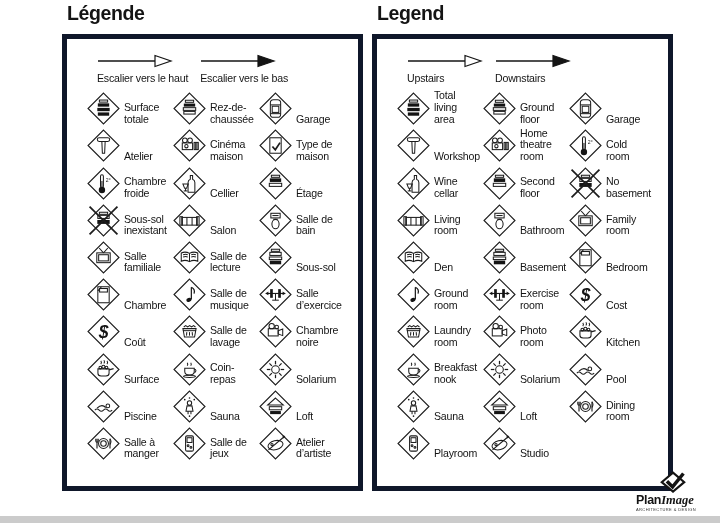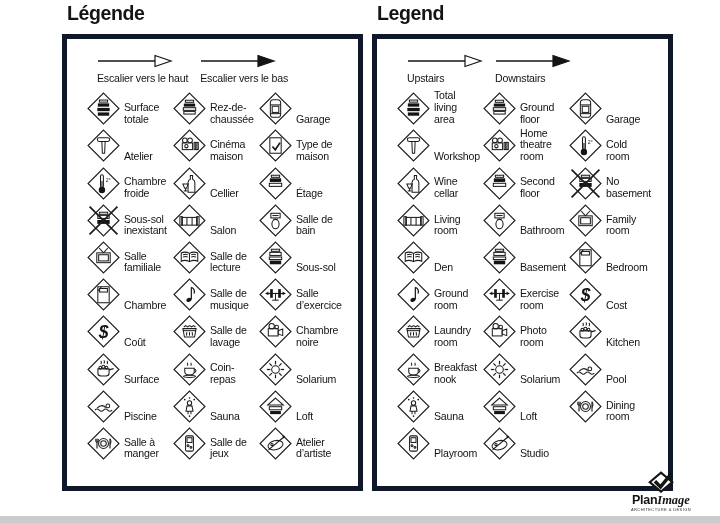--- a/index.html
+++ b/index.html
@@ -10,21 +10,21 @@
   .arrows{display:flex;gap:12px;padding:14px 0 0 30px;}
   .arrow-item{display:flex;flex-direction:column;}
   .arrow-svg{width:76px;height:16px;}
   .arrow-lbl{margin-top:3px;font-size:10.6px;letter-spacing:-0.2px;white-space:nowrap;}
   .grid{display:grid;grid-template-columns:86px 86px 86px;grid-auto-rows:37.2px;
         margin:4px 0 0 20px;}
   .cell{display:flex;align-items:flex-end;gap:4px;overflow:visible;}
   .icon{width:33px;height:33px;flex-shrink:0;}
   .lbl{font-size:10.6px;line-height:11.6px;letter-spacing:-0.2px;white-space:pre-line;flex-shrink:0;}
   .footer-strip{position:absolute;left:0;right:0;bottom:0;height:7px;background:#cbcbcb;}
-  .logo{position:absolute;right:22px;bottom:11px;width:74px;text-align:center;}
+  .logo{position:absolute;right:10px;bottom:11px;width:74px;}
   .logo-mark{width:30px;height:26px;display:block;margin:0 auto -2px auto;}
   .logo-text{font-size:12.5px;line-height:12px;white-space:nowrap;}
   .logo-plan{font-weight:800;letter-spacing:-0.3px;}
   .logo-image{font-family:"Liberation Serif",serif;font-style:italic;font-weight:700;}
   .logo-tagline{font-size:4px;letter-spacing:0.4px;color:#333;margin-top:1px;white-space:nowrap;}
   svg text{font-family:"Liberation Sans",sans-serif;}
 </style>
 </head>
 <body>
 

